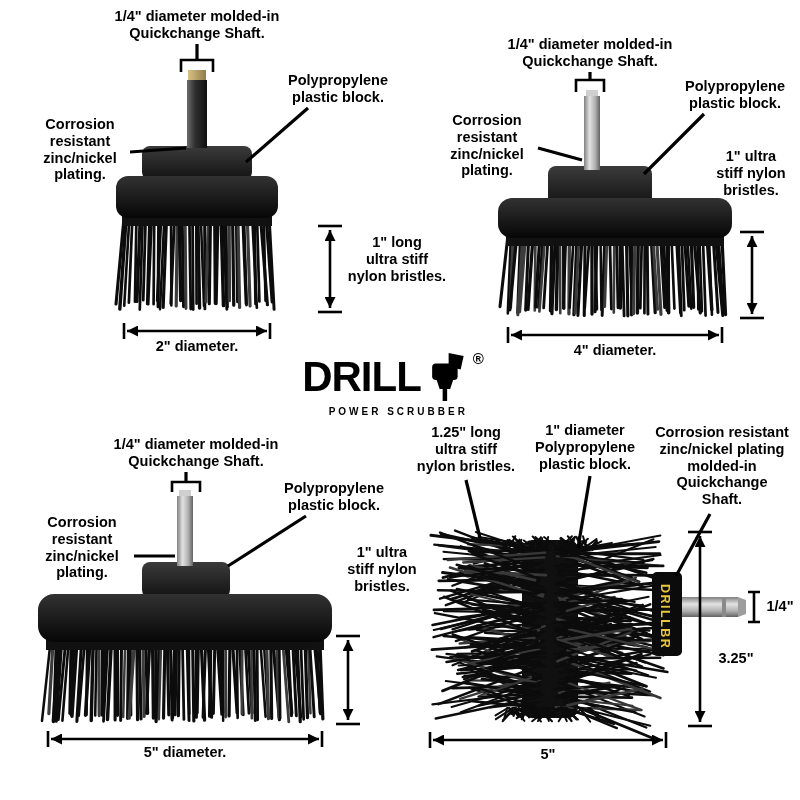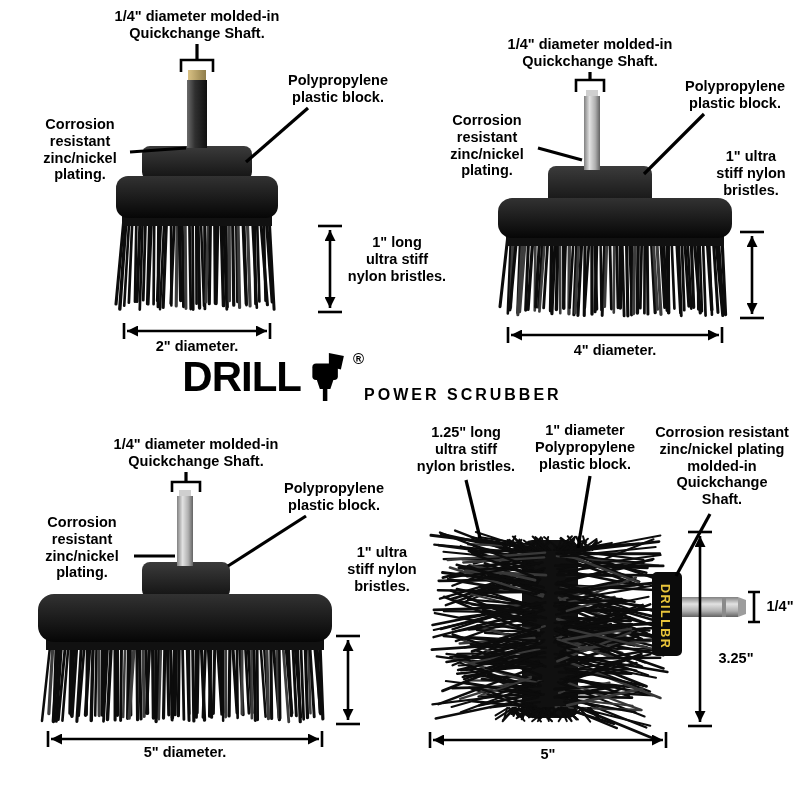--- a/index.html
+++ b/index.html
@@ -3,27 +3,27 @@
 <meta charset="utf-8">
 <style>
   *{margin:0;padding:0;box-sizing:border-box}
   html,body{width:800px;height:800px}
   body{position:relative;background:#fff;font-family:"Liberation Sans",sans-serif;overflow:hidden}
   svg.scene{position:absolute;left:0;top:0}
   .label{position:absolute;font-weight:bold;font-size:14.5px;line-height:1.16;color:#000;
          text-align:center;white-space:pre-line;z-index:5}
   .dim{stroke:#000;stroke-width:2.6;fill:none}
   .lead{stroke:#000;stroke-width:3.2;fill:none}
-  .logo{position:absolute;left:380px;top:350px;transform:translateX(-50%);
-        display:flex;flex-direction:row;align-items:flex-end;z-index:6}
+  .logo{position:absolute;left:393px;top:350px;transform:translateX(-50%);
+        display:flex;flex-direction:column;align-items:flex-start;z-index:6}
   .logo-row{display:flex;align-items:center}
   .logo-word{font-size:42px;font-weight:bold;letter-spacing:-1px;line-height:1;color:#000}
   .logo-drill{width:42px;height:54px;margin:0 5px}
   .logo-reg{font-size:15px;font-weight:bold;align-self:flex-start;margin-top:0}
-  .logo-sub{font-size:16px;font-weight:bold;letter-spacing:3px;align-self:flex-end;
+  .logo-sub{font-size:10px;font-weight:bold;letter-spacing:3px;align-self:flex-end;
             margin-top:2px;margin-right:16px;color:#000}
 </style>
 </head>
 <body>
 
 <div>
 
 <svg class="scene" width="800" height="800" viewBox="0 0 800 800">
   <defs>
     <marker id="arr" viewBox="0 0 10 10" refX="10" refY="5" markerWidth="11" markerHeight="11" markerUnits="userSpaceOnUse" orient="auto-start-reverse">

